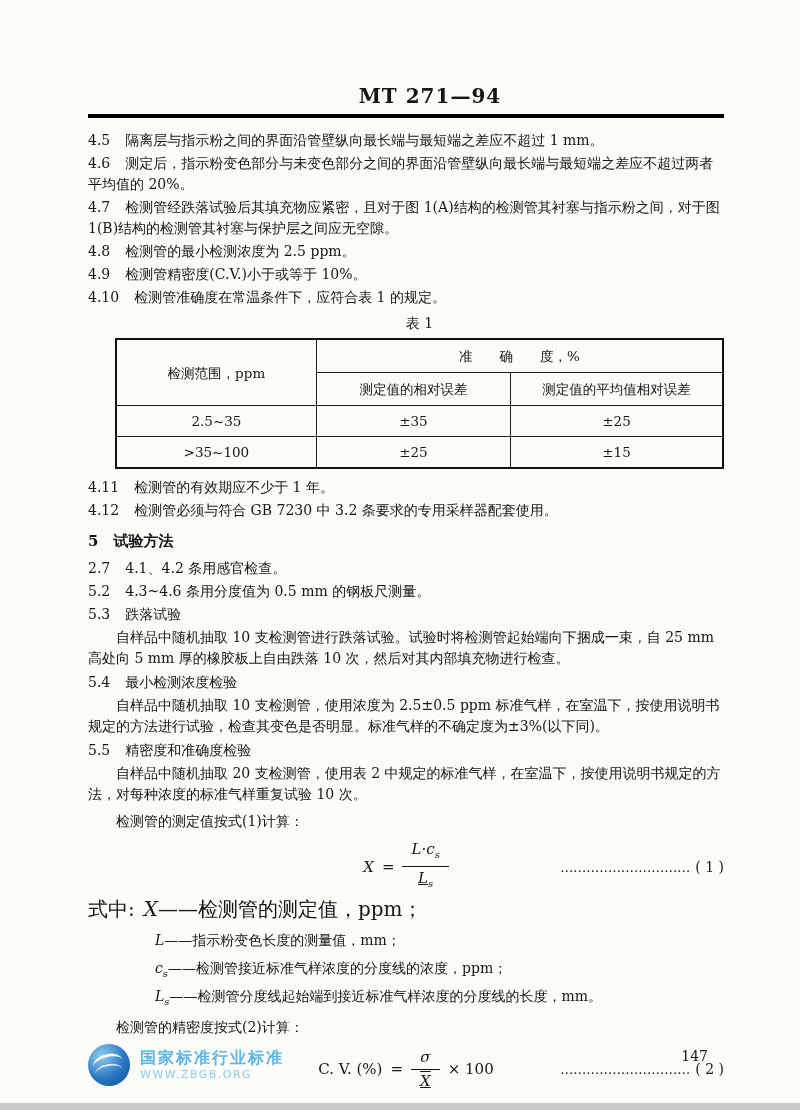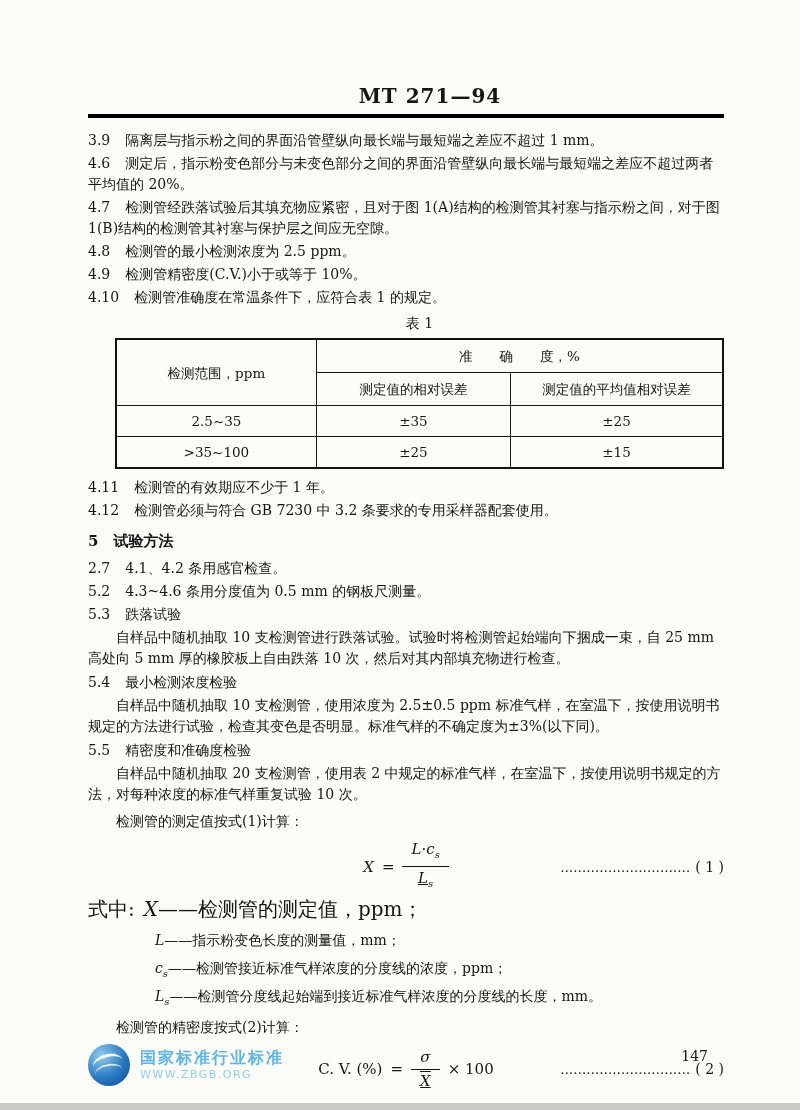--- a/index.html
+++ b/index.html
@@ -77,21 +77,21 @@
 </style>
 </head>
 <body>
 
 <div class="page">
   <div class="content">
 
     <div class="doc-header">MT 271—94</div>
     <div class="header-rule"></div>
 
-    <p class="clause first"><span class="cnum">3.9</span><span>隔离层与指示粉之间的界面沿管壁纵向最长端与最短端之差应不超过 1 mm。</span></p>
+    <p class="clause first"><span class="cnum">4.5</span><span>隔离层与指示粉之间的界面沿管壁纵向最长端与最短端之差应不超过 1 mm。</span></p>
     <p class="clause"><span class="cnum">4.6</span><span>测定后，指示粉变色部分与未变色部分之间的界面沿管壁纵向最长端与最短端之差应不超过两者平均值的 20%。</span></p>
     <p class="clause"><span class="cnum">4.7</span><span>检测管经跌落试验后其填充物应紧密，且对于图 1(A)结构的检测管其衬塞与指示粉之间，对于图 1(B)结构的检测管其衬塞与保护层之间应无空隙。</span></p>
     <p class="clause"><span class="cnum">4.8</span><span>检测管的最小检测浓度为 2.5 ppm。</span></p>
     <p class="clause"><span class="cnum">4.9</span><span>检测管精密度(C.V.)小于或等于 10%。</span></p>
     <p class="clause"><span class="cnum">4.10</span><span>检测管准确度在常温条件下，应符合表 1 的规定。</span></p>
 
     <div class="tcaption">表 1</div>
     <table class="t1">
       <colgroup>
           <col style="width:33%">

